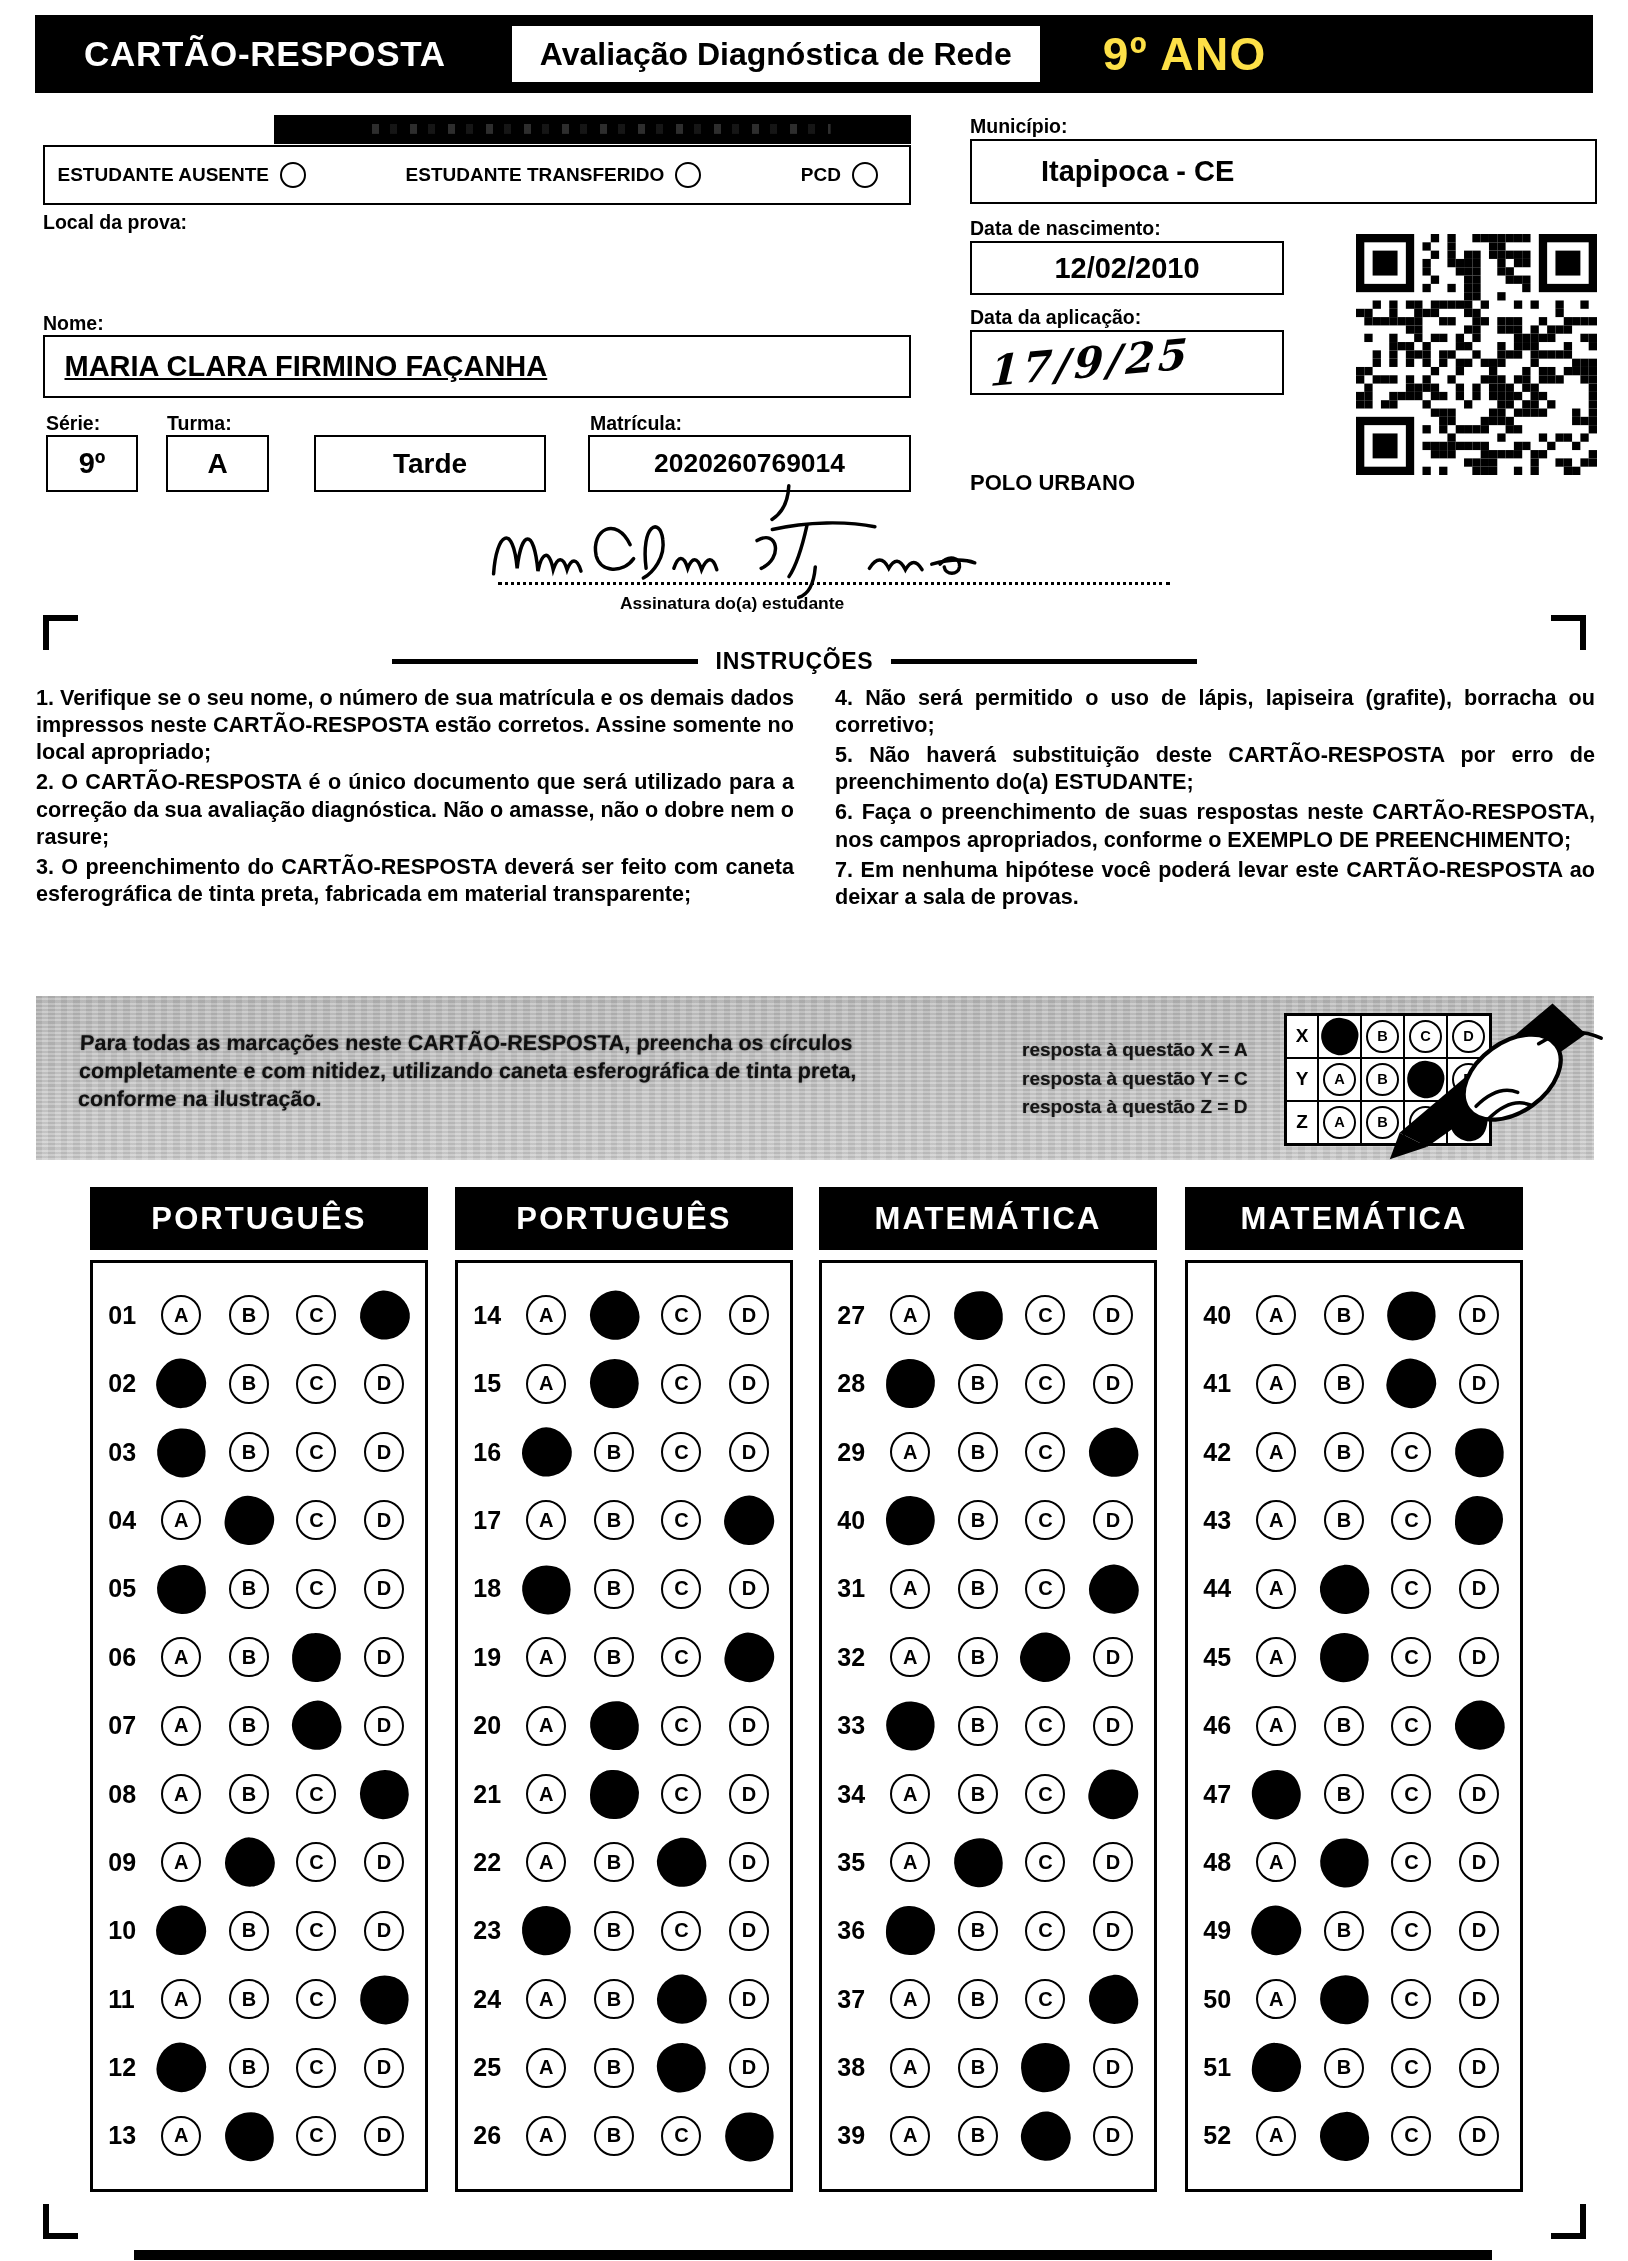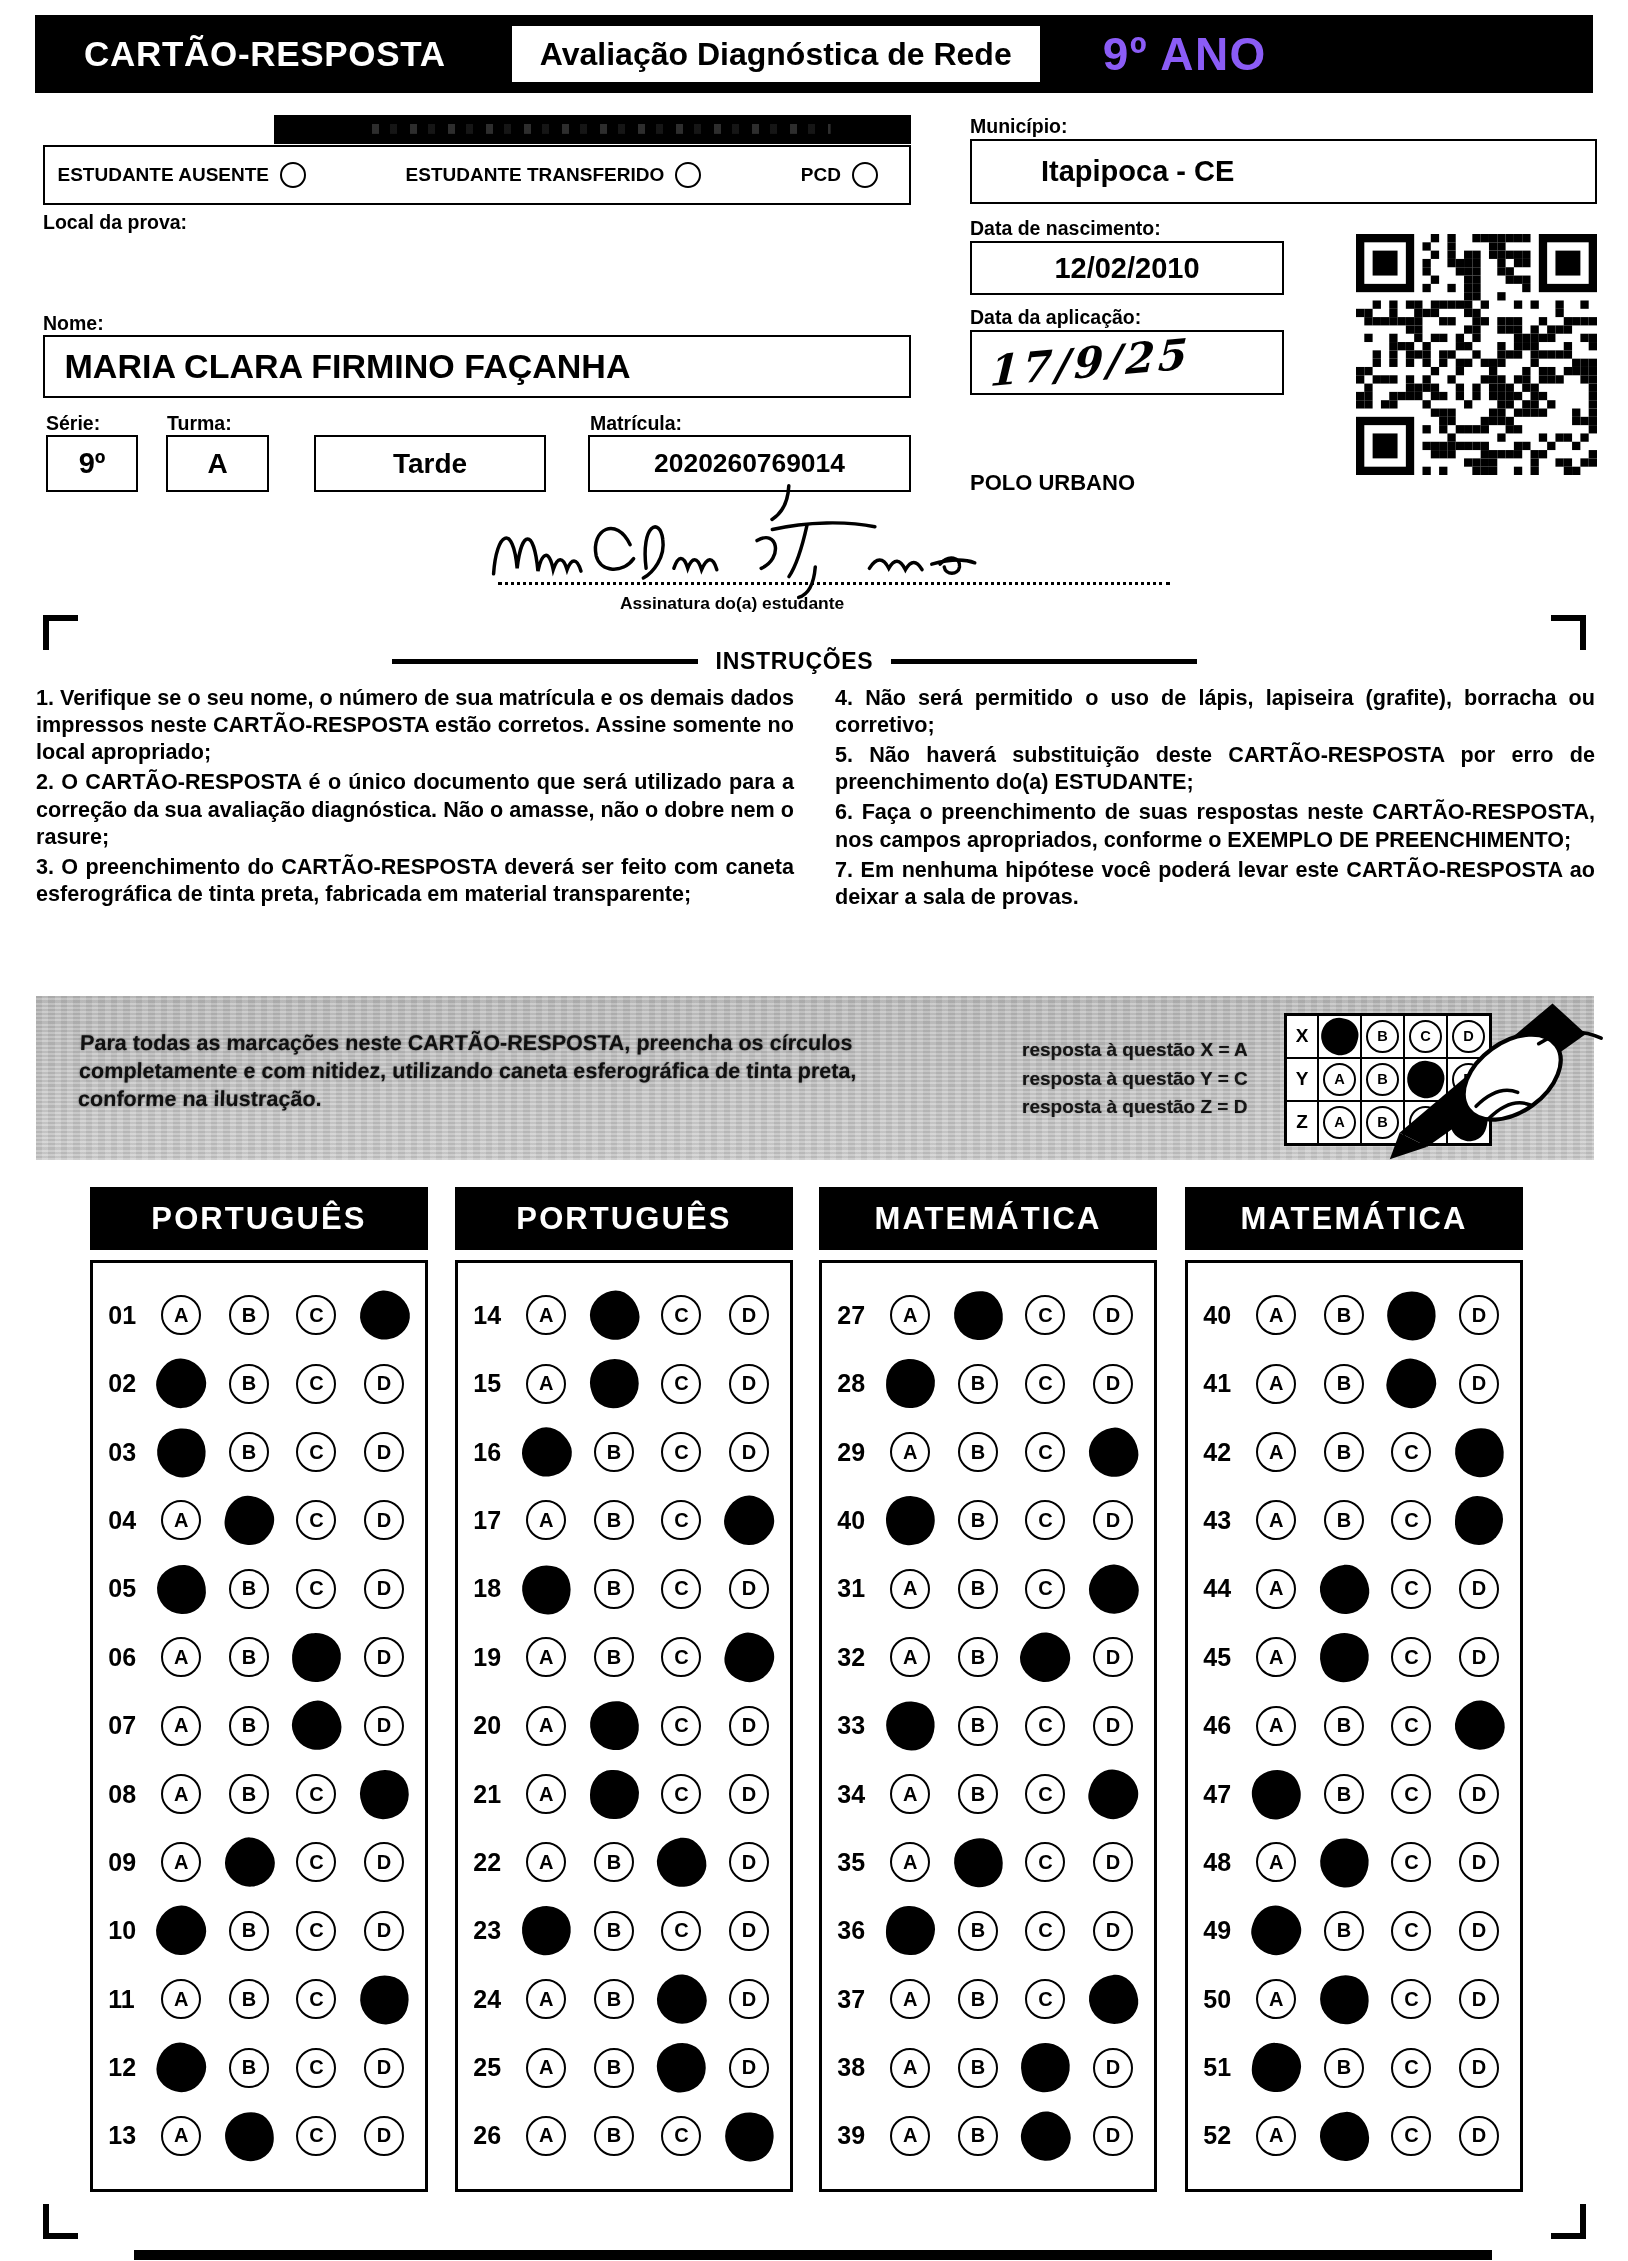--- a/index.html
+++ b/index.html
@@ -4,21 +4,21 @@
 <style>
   html,body{margin:0;padding:0;background:#e8e8e8;}
   .page{
     position:relative;width:1628px;height:2261px;background:#fff;
     font-family:"Liberation Sans",sans-serif;color:#000;overflow:hidden;
   }
   
   .topbar{position:absolute;left:35px;top:15.3px;width:1558px;height:78px;background:#000;display:flex;align-items:center;}
   .topbar-title{color:#fff;font-weight:bold;font-size:35px;margin-left:49px;letter-spacing:0.7px;}
   .topbar-subtitle{background:#fff;color:#000;font-weight:bold;font-size:32px;padding:9.7px 28px;margin-left:66px;white-space:nowrap;}
-  .topbar-grade{color:#8b5cf6;font-weight:bold;font-size:46px;margin-left:63px;letter-spacing:1.4px;}
+  .topbar-grade{color:#fde047;font-weight:bold;font-size:46px;margin-left:63px;letter-spacing:1.4px;}
   
   .flabel{position:absolute;font-weight:bold;font-size:19.5px;}
   .fbox{position:absolute;border:2.8px solid #000;background:#fff;display:flex;align-items:center;font-weight:bold;box-sizing:border-box;}
   .redacted-bar{position:absolute;left:274px;top:115px;width:637px;height:29px;background:#000;
     background-image:repeating-linear-gradient(90deg,rgba(150,150,150,.30) 0 7px,rgba(0,0,0,0) 7px 18px,rgba(120,120,120,.18) 18px 25px,rgba(0,0,0,0) 25px 38px);
     background-size:72% 34%;background-position:55% 48%;background-repeat:no-repeat;}
   .status-box{position:absolute;left:43px;top:145px;width:868px;height:60px;border:2.8px solid #000;box-sizing:border-box;
     display:flex;align-items:center;justify-content:space-between;padding:0 31px 0 12.5px;}
   .status-item{display:flex;align-items:center;font-weight:bold;font-size:19px;}
   .status-circle{width:22px;height:22px;border:2.1px solid #000;border-radius:50%;background:#fff;margin-left:11px;flex:none;}
@@ -106,21 +106,21 @@
     </span>
     <span class="status-item">
       <span>PCD</span>
       <span class="status-circle"></span>
     </span>
   </div>
 
   <div class="flabel" style="left:43px;top:211px;">Local da prova:</div>
 
   <div class="flabel" style="left:43px;top:312px;">Nome:</div>
-  <div class="fbox" style="left:43px;top:335px;width:868px;height:63px;font-size:34px;padding-left:19.5px;">MARIA CLARA FIRMINO FAÇANHA</div>
+  <div class="fbox" style="left:43px;top:335px;width:868px;height:63px;font-size:29px;padding-left:19.5px;text-decoration:underline;">MARIA CLARA FIRMINO FAÇANHA</div>
 
   <div class="flabel" style="left:46px;top:412px;">Série:</div>
   <div class="flabel" style="left:167px;top:412px;">Turma:</div>
   <div class="flabel" style="left:316px;top:436px;">Turno:</div>
   <div class="flabel" style="left:590px;top:412px;">Matrícula:</div>
 
   <div class="fbox" style="left:46px;top:435px;width:92px;height:57px;font-size:29px;justify-content:center;">9º</div>
   <div class="fbox" style="left:166px;top:435px;width:103px;height:57px;font-size:28px;justify-content:center;">A</div>
   <div class="fbox" style="left:314px;top:435px;width:232px;height:57px;font-size:28px;justify-content:center;">Tarde</div>
   <div class="fbox" style="left:588px;top:435px;width:323px;height:57px;font-size:26.4px;justify-content:center;">2020260769014</div>

